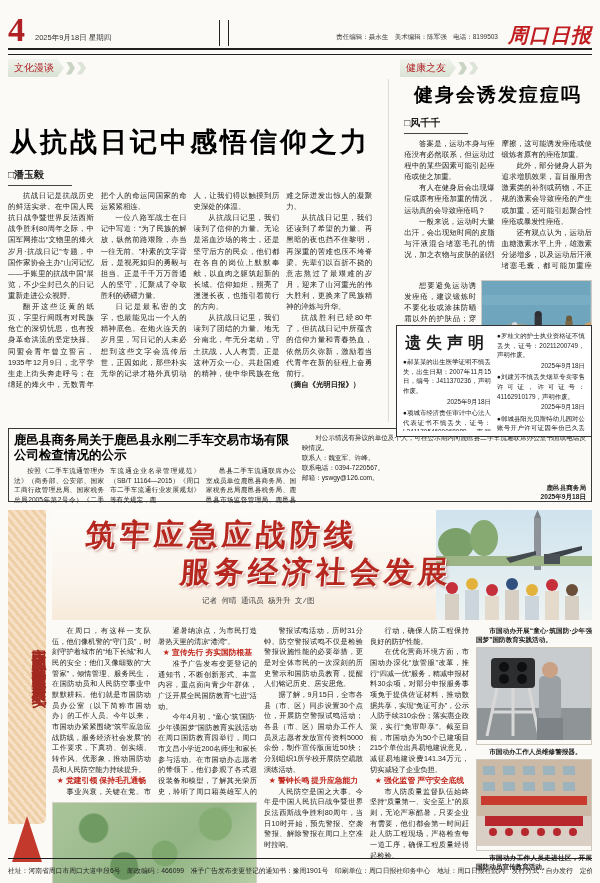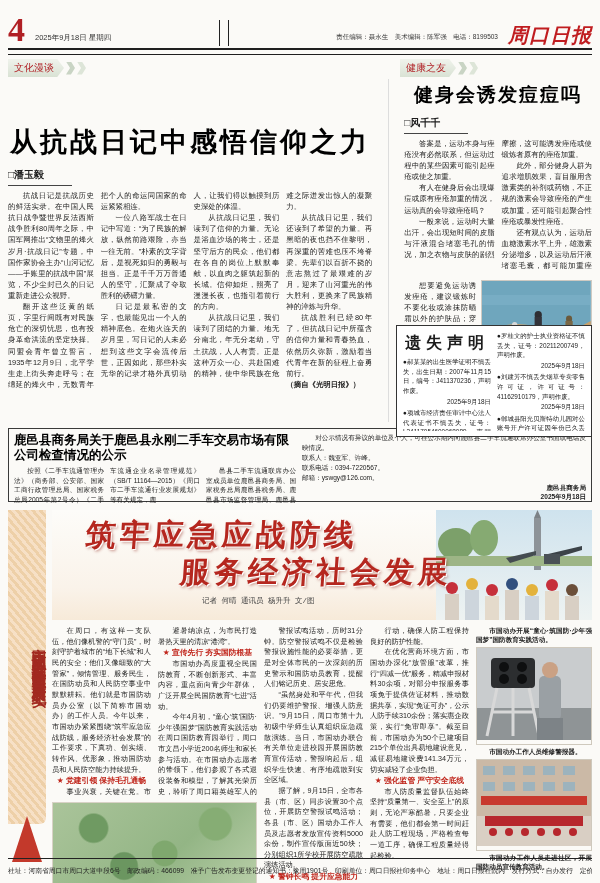--- a/index.html
+++ b/index.html
@@ -277,27 +277,26 @@
         <div class="fbody">
           <div class="fcol fc1">
             <p>在周口，有这样一支队伍，他们像机警的“守门员”，时刻守护着城市的“地下长城”和人民的安全；他们又像细致的“大管家”，倾情管理、服务民生，在国防动员和人民防空事业中默默耕耘。他们就是市国防动员办公室（以下简称市国动办）的工作人员。今年以来，市国动办紧紧围绕“筑牢应急应战防线，服务经济社会发展”的工作要求，下真功、创实绩、转作风、优形象，推动国防动员和人民防空能力持续提升。</p>
             <p class="subhead">★ 党建引领 保持毛孔通畅</p>
             <p>事业兴衰，关键在党。市国动办始终将党的建设放在首位，通过强化思想政治建设和发挥党员先锋模范作用，为事业发展提供坚强保障。</p>
 
           </div>
           <div class="fcol fc2">
             <p>避暑纳凉点，为市民打造暑热天里的清凉“港湾”。</p>
             <p class="subhead">★ 宣传先行 夯实国防根基</p>
-            <p>市国动办高度重视全民国防教育，不断创新形式、丰富内容，重点面向青少年群体，广泛开展全民国防教育“七进”活动。</p>
+            <p>准予广告发布变更登记的通知书，不断创新形式、丰富内容，重点面向青少年群体，广泛开展全民国防教育“七进”活动。</p>
             <p>今年4月初，“童心‘筑’国防·少年强国梦”国防教育实践活动在周口国防教育园举行，周口市文昌小学近200名师生和家长参与活动。在市国动办志愿者的带领下，他们参观了各式退役装备和模型，了解其光荣历史，聆听了周口籍英雄军人的故事，在青少年心中种下了爱国主义的种子。</p>
 
           </div>
           <div class="fcol fc3">
             <p>警报试鸣活动，历时31分钟。防空警报试鸣不仅是检验警报设施性能的必要举措，更是对全体市民的一次深刻的历史警示和国防动员教育，提醒人们铭记历史、居安思危。</p>
-            <p>“虽然身处和平年代，但我们仍要维护警报、增强人防意识。”9月15日，周口市第十九初级中学师生认真组织应急疏散演练。当日，市国动办联合有关单位走进校园开展国防教育宣传活动，警报响起后，组织学生快速、有序地疏散到安全区域。</p>
             <p>据了解，9月15日，全市各县（市、区）同步设置30个点位，开展防空警报试鸣活动；各县（市、区）国动办工作人员及志愿者发放宣传资料5000余份，制作宣传版面近50块；分别组织1所学校开展防空疏散演练活动。</p>
             <p class="subhead">★ 警钟长鸣 提升应急能力</p>
             <p>人民防空是国之大事。今年是中国人民抗日战争暨世界反法西斯战争胜利80周年，当日10时开始，预先警报、空袭警报、解除警报在周口上空准时拉响。</p>
           </div>
           <div class="fcol fc4">
             <p>行动，确保人防工程保持良好的防护性能。</p>
             <p>在优化营商环境方面，市国动办深化“放管服”改革，推行“四减一优”服务，精减申报材料30余项，对部分申报服务事项免于提供佐证材料，推动数据共享，实现“免证可办”，公示人防手续310余份；落实惠企政策，实行“免审即享”。截至目前，市国动办为50个已建项目215个单位出具易地建设意见，减征易地建设费141.34万元，切实减轻了企业负担。</p>
             <p class="subhead">★ 强化监管 严守安全底线</p>
             <p>市人防质量监督队伍始终坚持“质量第一、安全至上”的原则，无论严寒酷暑，只要企业有需要，他们都会第一时间赶赴人防工程现场，严格检查每一道工序，确保工程质量经得起检验。</p>
           </div>

